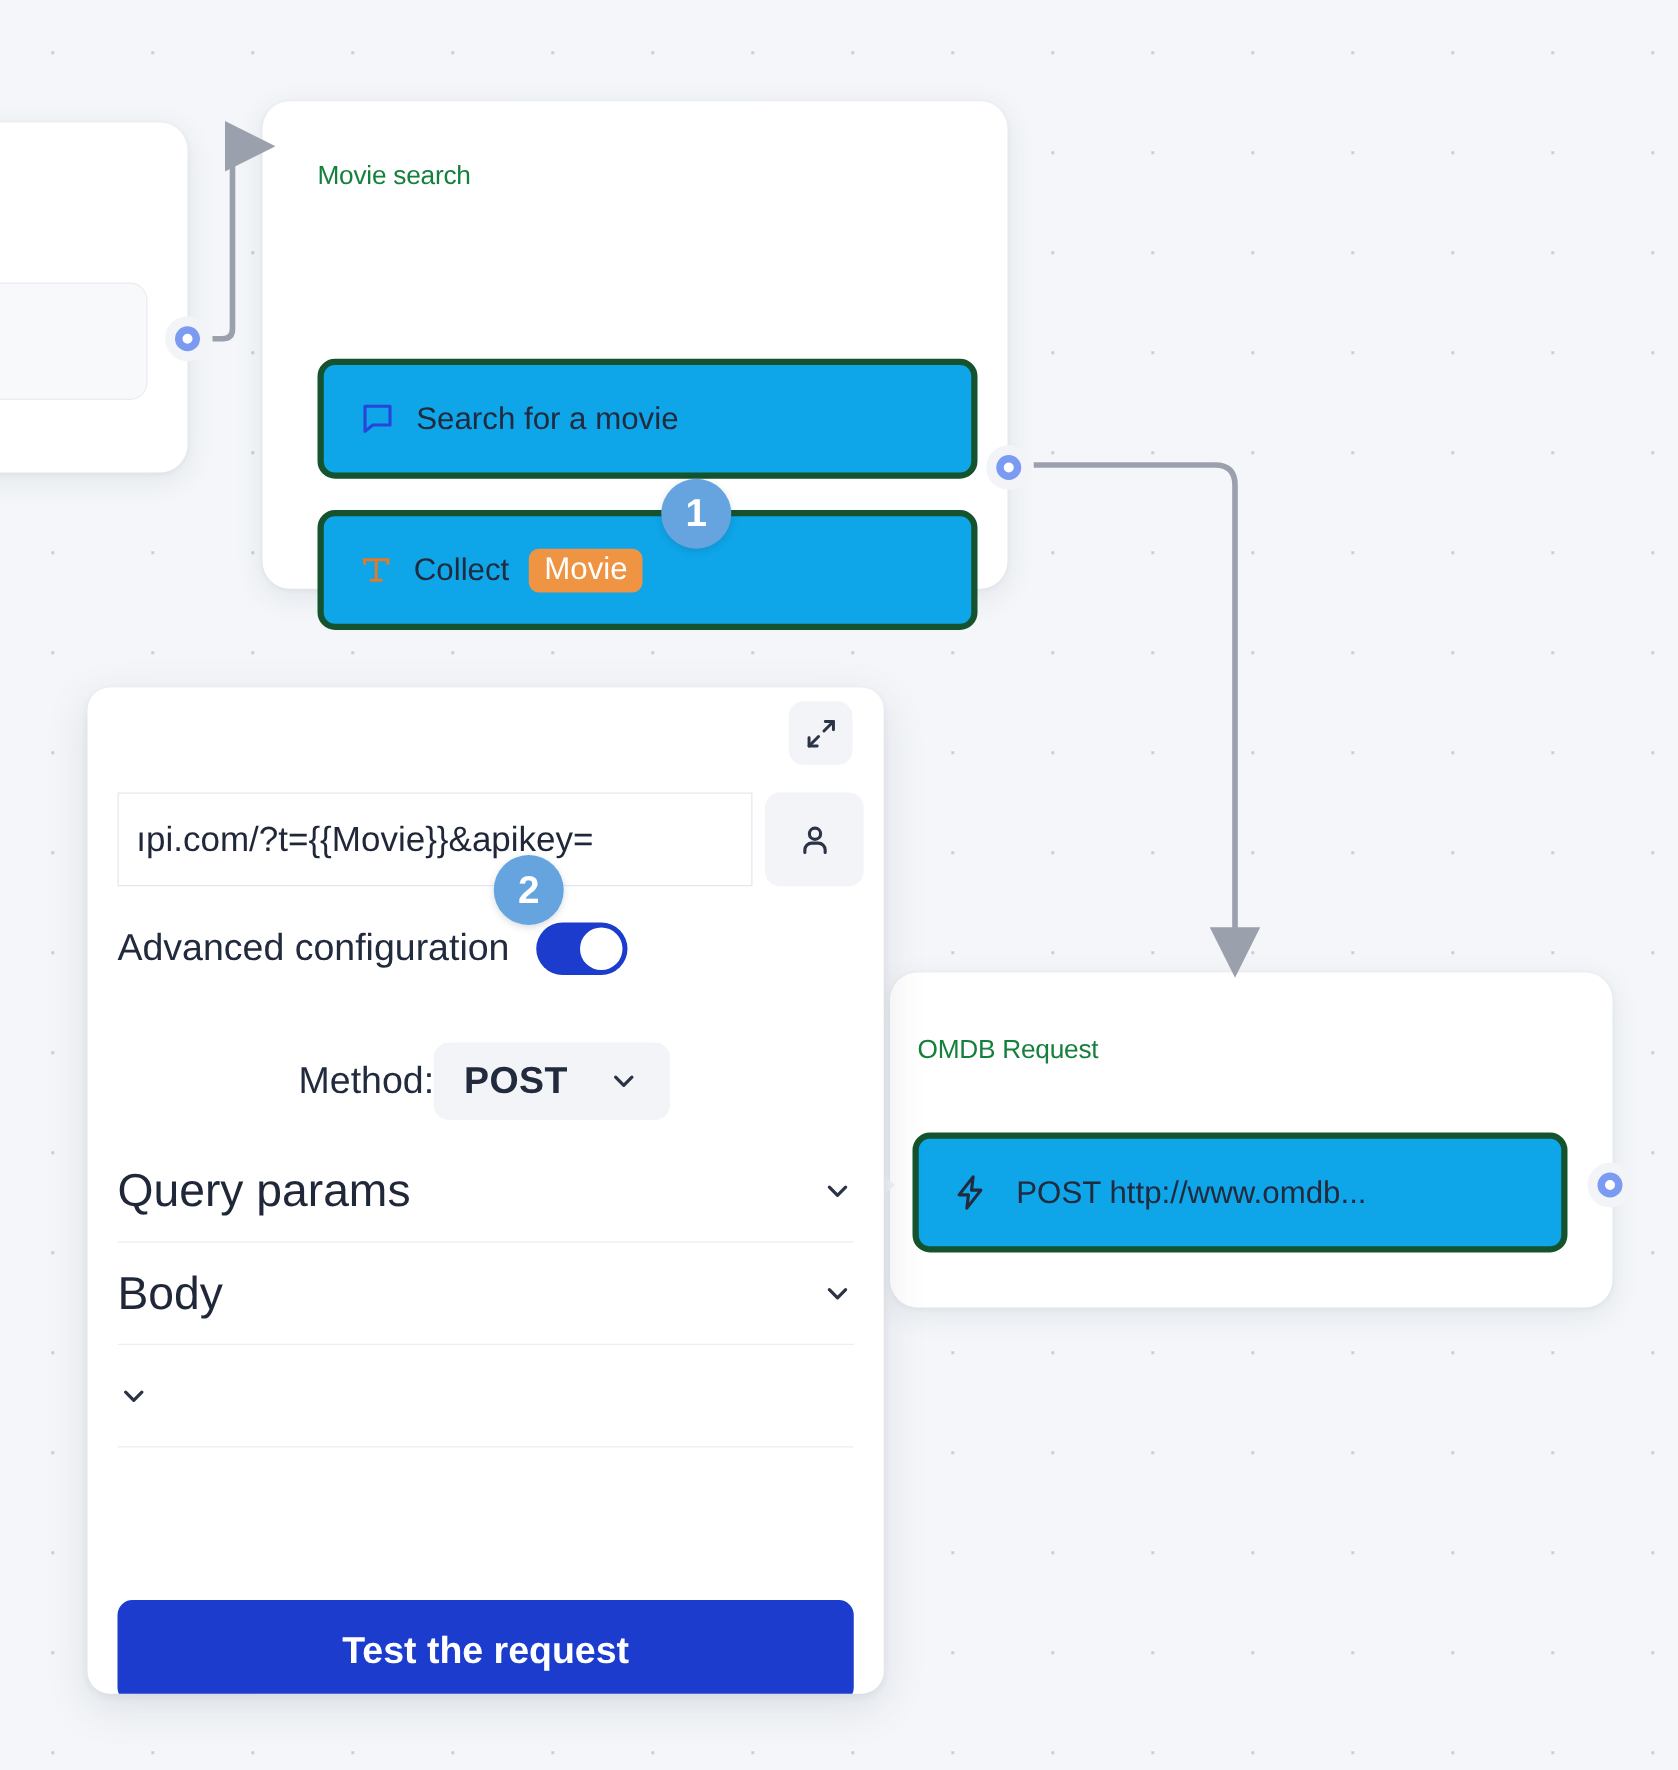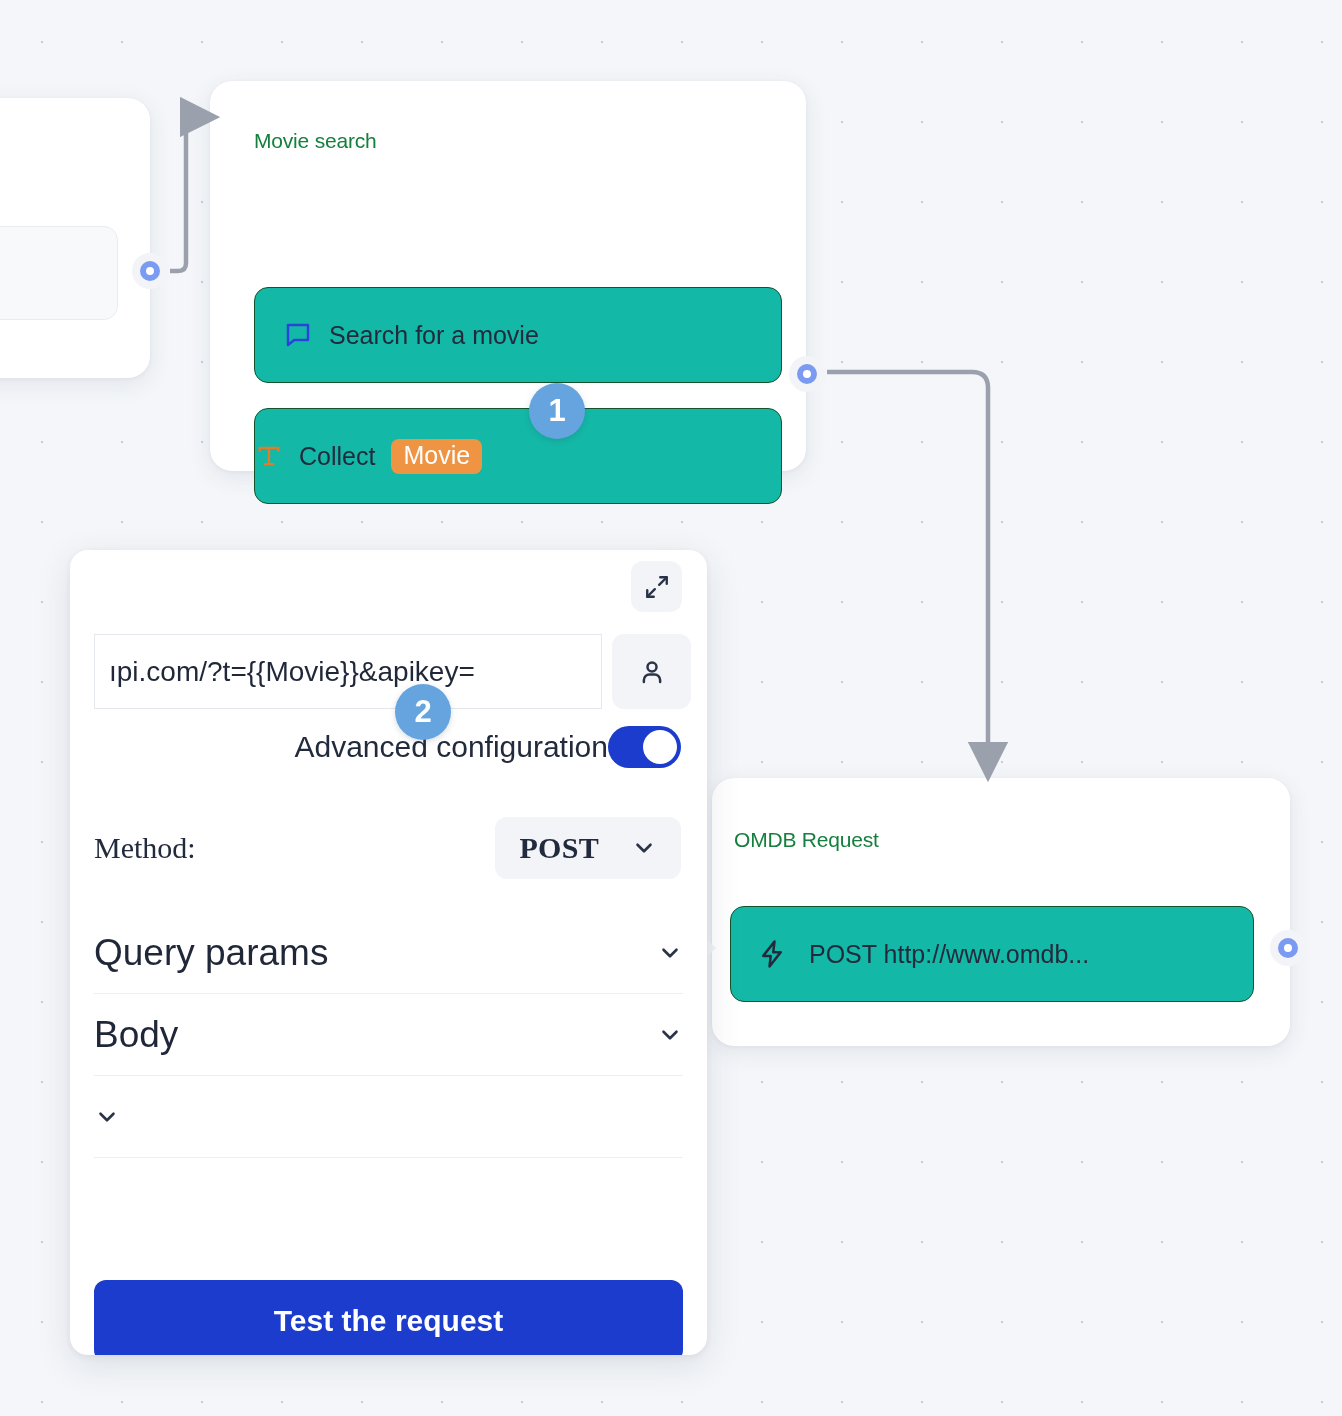--- a/index.html
+++ b/index.html
@@ -35,22 +35,22 @@
   .node-title {
     font-size: 21px;
     font-weight: 400;
     color: #15803d;
     letter-spacing: -0.2px;
   }
   .node-row {
     display: flex;
     align-items: center;
     gap: 16px;
-    background: #14b8a6;
-    border: 1px solid #14532d;
+    background: #0ea5e9;
+    border: 5px solid #14532d;
     border-radius: 14px;
     box-sizing: border-box;
   }
   .node-row-label {
     font-size: 25px;
     color: #222b3d;
     white-space: nowrap;
   }
 
   
@@ -92,20 +92,21 @@
     width: 528px;
     height: 96px;
     padding-left: 28px;
   }
   #row-collect {
     position: absolute;
     left: 44px;
     top: 327px;
     width: 528px;
     height: 96px;
+    padding-left: 28px;
   }
   .chip-variable {
     display: inline-block;
     background: #ee9442;
     color: #ffffff;
     font-size: 25px;
     border-radius: 8px;
     padding: 4px 12px 6px 12px;
     line-height: 1;
   }
@@ -258,24 +259,25 @@
     align-items: center;
     justify-content: center;
     cursor: pointer;
     padding: 0;
   }
 
   #advanced-row {
     position: absolute;
     left: 24px;
     right: 26px;
-    top: 176px;
-    display: flex;
-    align-items: center;
-    justify-content: flex-end;
+    top: 188px;
+    display: flex;
+    align-items: center;
+    justify-content: flex-start;
+    gap: 21px;
   }
   #advanced-label {
     font-size: 30px;
     color: #222b3d;
   }
   .toggle {
     width: 73px;
     height: 42px;
     border-radius: 21px;
     background: #1b3ccc;
@@ -291,25 +293,24 @@
     width: 34px;
     height: 34px;
     border-radius: 50%;
     background: #ffffff;
   }
 
   #method-row {
     position: absolute;
     left: 24px;
     right: 26px;
-    top: 267px;
-    display: flex;
-    align-items: center;
-    justify-content: space-between;
-    font-family: Liberation Serif, serif;
+    top: 284px;
+    display: flex;
+    align-items: center;
+    justify-content: center;
   }
   #method-label {
     font-size: 30px;
     color: #222b3d;
   }
   #method-select {
     display: flex;
     align-items: center;
     gap: 32px;
     background: #f2f4f7;

